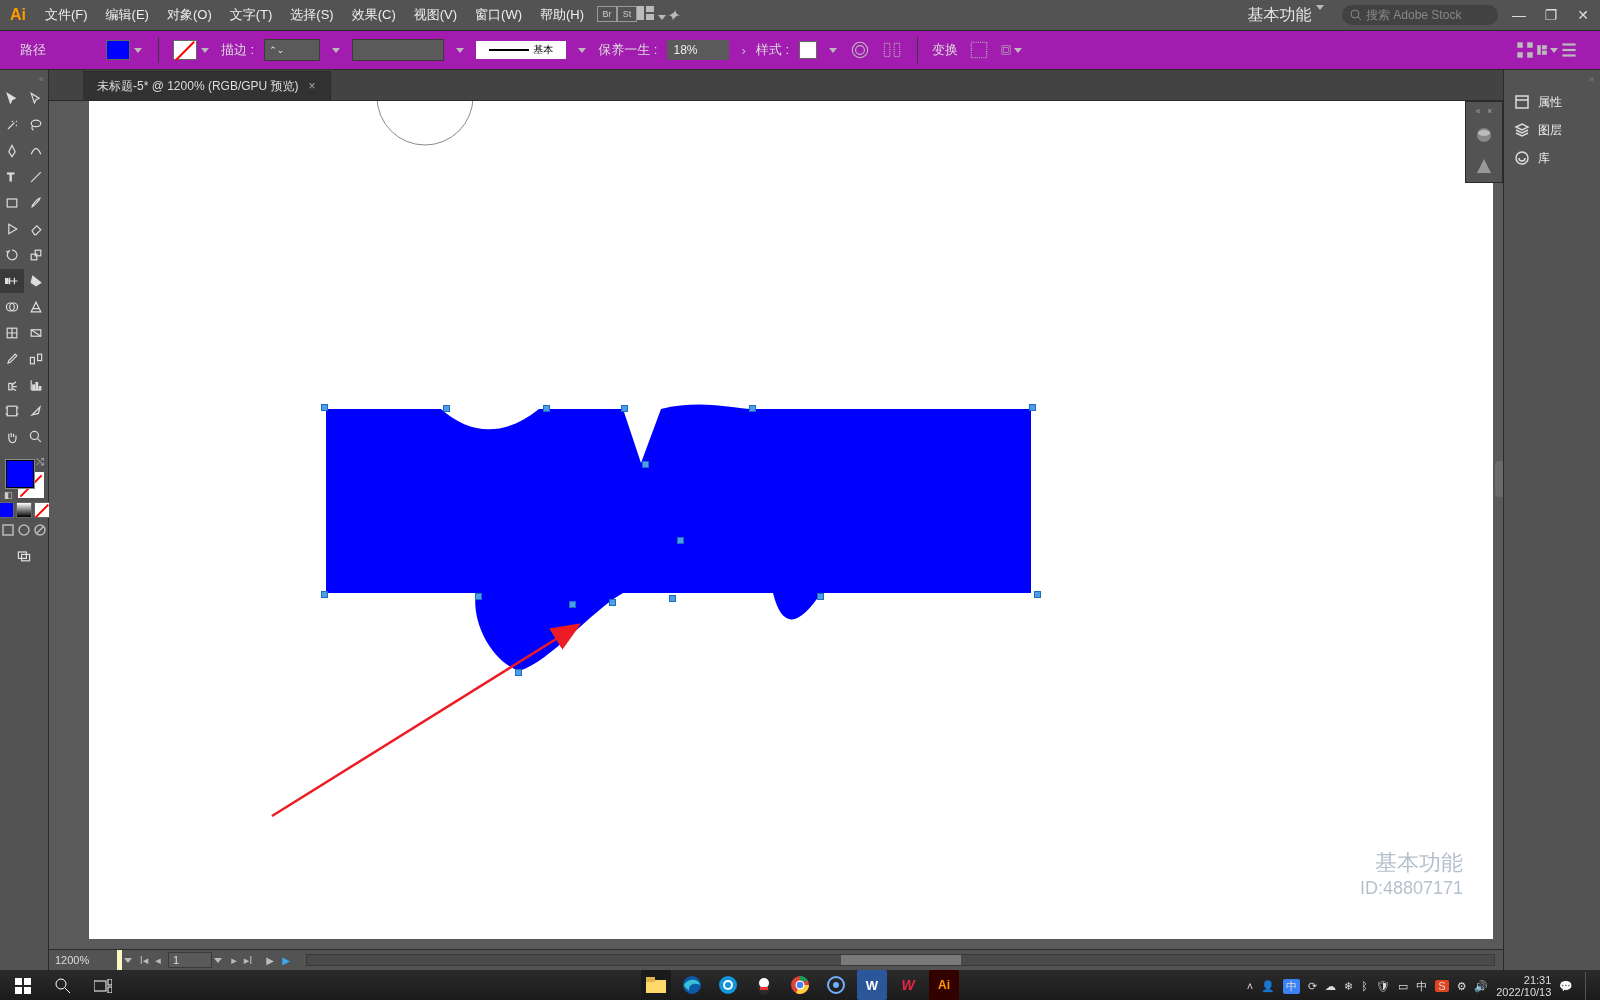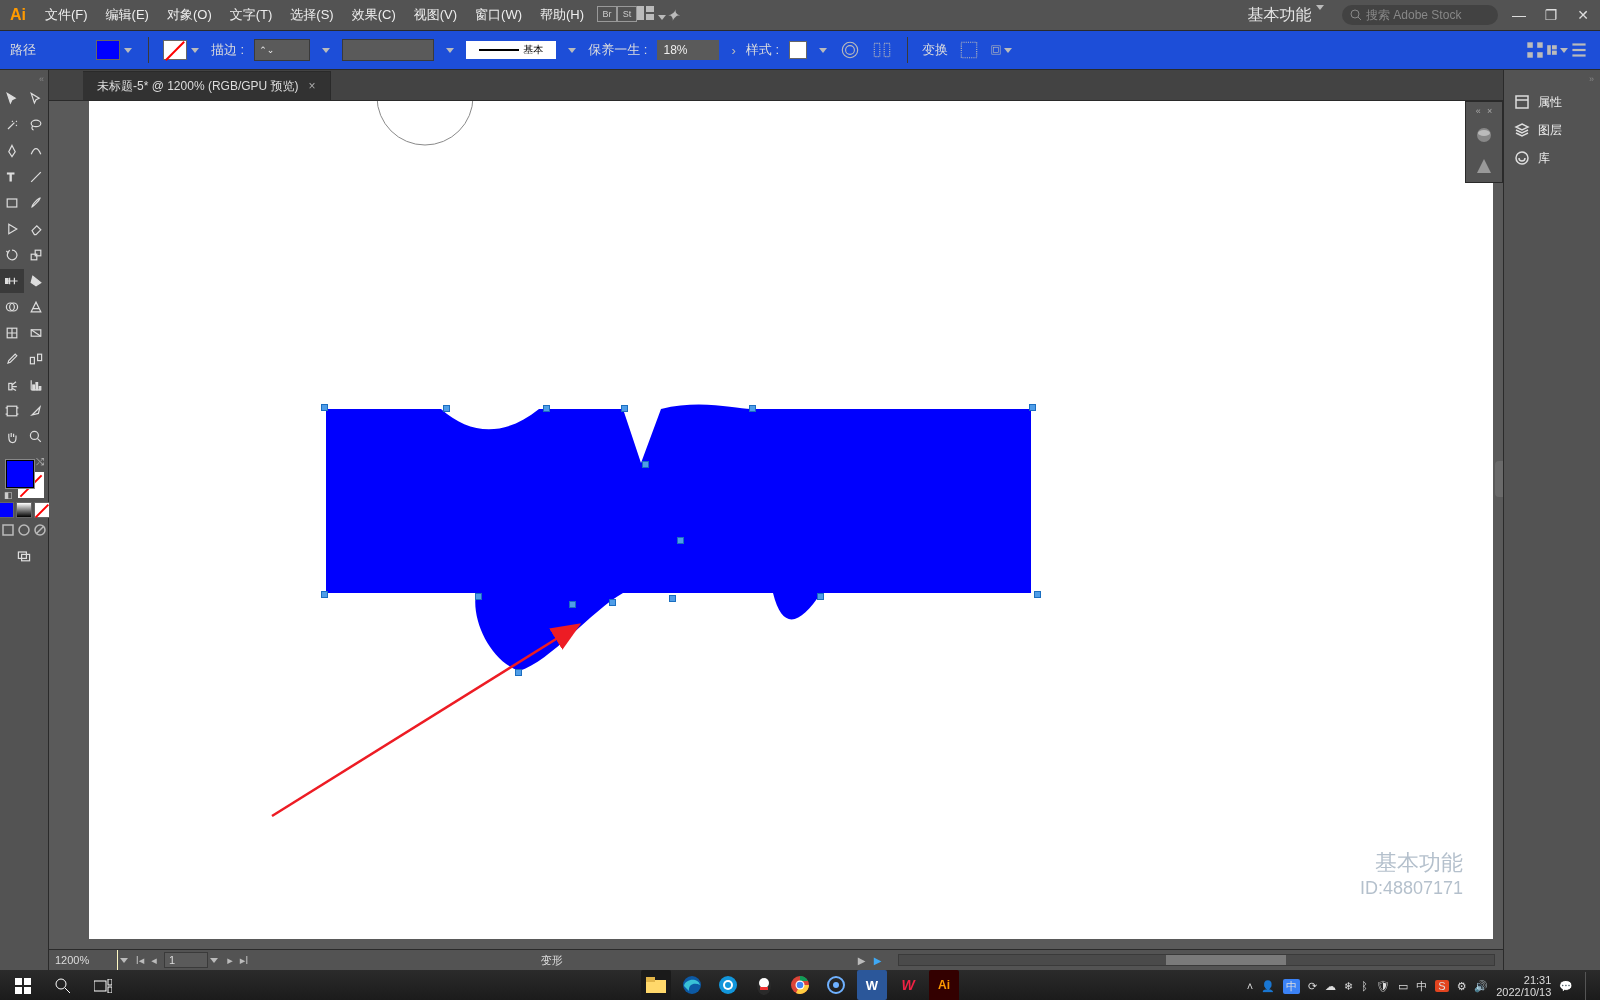--- a/index.html
+++ b/index.html
@@ -8,21 +8,21 @@
 #menubar{height:30px;background:#535353;display:flex;align-items:center;padding:0 6px;gap:0}
 #ai-logo{width:24px;height:24px;display:flex;align-items:center;justify-content:center;color:#ff9a00;font-weight:bold;font-size:16px;margin-right:6px}
 .menu-item{padding:0 9px;height:30px;display:flex;align-items:center;color:#eee;font-size:13px}
 #menubar .top-icons{margin-left:4px;display:flex;gap:0;color:#aaa}
 .sq-ic{width:18px;height:14px;border:1px solid #999;display:inline-flex;align-items:center;justify-content:center;font-size:9px;color:#ccc}
 #menubar .right-controls{margin-left:auto;display:flex;align-items:center;gap:10px}
 .ws-sel{height:20px;display:flex;align-items:flex-start;padding:0 8px;color:#e5e5e5;font-size:16px}
 .search-box{height:20px;background:#424242;border-radius:10px;display:flex;align-items:center;padding:0 8px;color:#888;font-size:12px;width:140px;gap:4px}
 .win-btn{width:22px;height:22px;display:flex;align-items:center;justify-content:center;color:#ddd;font-size:14px}
 
-#optionsbar{height:38px;background:#1d4ed8;border-top:1px solid #2a2a2a;border-bottom:1px solid #2a2a2a;display:flex;align-items:center;padding:0 10px;gap:10px}
+#optionsbar{height:38px;background:#a21caf;border-top:1px solid #2a2a2a;border-bottom:1px solid #2a2a2a;display:flex;align-items:center;padding:0 20px;gap:10px}
 .opt-label{color:#ddd;font-size:13px}
 .fill-sw{width:22px;height:18px;background:#0000ff;border:1px solid #666}
 .stroke-sw{width:22px;height:18px;background:#fff;border:1px solid #666;position:relative}
 .stroke-sw::after{content:"";position:absolute;left:-2px;right:-2px;top:50%;border-top:2px solid #f00;transform:rotate(-45deg)}
 .dd{width:12px;height:14px;display:flex;align-items:center;justify-content:center;color:#bbb;font-size:9px}
 .num-field{width:46px;height:20px;background:#5a5a5a;border:1px solid #3a3a3a;display:flex;align-items:center;justify-content:flex-end;padding:0 4px;color:#eee;font-size:12px}
 .opacity-field{width:50px;height:20px;background:#5a5a5a;color:#eee;display:flex;align-items:center;padding:0 6px;font-size:12px}
 .stroke-style{width:90px;height:18px;background:#fff;display:flex;align-items:center;justify-content:center;font-size:10px;color:#000;gap:4px}
 .stroke-style .line{width:40px;border-top:2px solid #000}
 .style-sw{width:16px;height:16px;background:#fff;border:1px solid #666}
@@ -55,21 +55,21 @@
 #annot-arrow{position:absolute;left:218px;top:505px}
 
 #mini-panel{position:absolute;right:0;top:0;width:36px;background:#535353;border:1px solid #2a2a2a;display:flex;flex-direction:column;align-items:center;padding:4px 0;gap:10px}
 #mini-panel .mp-head{width:100%;display:flex;justify-content:center;gap:6px;font-size:9px;color:#aaa}
 
 #rightpanel{width:96px;background:#535353;border-left:1px solid #2a2a2a;display:flex;flex-direction:column;padding-top:6px}
 .rp-item{height:28px;display:flex;align-items:center;gap:8px;padding:0 10px;color:#eee}
 .rp-item svg{width:16px;height:16px;stroke:#ddd;fill:none;stroke-width:1.5}
 
 #canvas-footer{height:20px;background:#535353;border-top:1px solid #2a2a2a;display:flex;align-items:center;font-size:11px;color:#ddd}
-#canvas-footer .zoom{width:56px;padding:0 6px;border-right:1px solid #fef9c3;height:100%;display:flex;align-items:center}
+#canvas-footer .zoom{width:56px;padding:0 6px;border-right:5px solid #fef9c3;height:100%;display:flex;align-items:center}
 .nav-arrows{display:flex;gap:2px;padding:0 4px}
 .nav-a{width:12px;text-align:center;color:#bbb}
 #canvas-footer .page{width:34px;border:1px solid #3a3a3a;height:14px;display:flex;align-items:center;padding:0 4px;background:#5a5a5a}
 #canvas-footer .status{flex:1;text-align:center}
 .pb-btns{display:flex;gap:4px;padding:0 6px}
 .pb{width:12px;height:12px;color:#bbb;font-size:10px;display:flex;align-items:center;justify-content:center}
 
 #taskbar{height:32px;background:linear-gradient(#2b2b2b,#1a1a1a);display:flex;align-items:center;padding:0 4px;gap:2px;color:#fff;position:relative}
 .tb-btn{width:38px;height:30px;display:flex;align-items:center;justify-content:center}
 .tb-center{position:absolute;left:50%;transform:translateX(-50%);display:flex;gap:6px}
@@ -520,21 +520,20 @@
         <span class="nav-a">◂</span>
       </div>
       <div class="page">1</div>
       <span class="dd">
           <span class="tri"></span>
         </span>
       <div class="nav-arrows">
         <span class="nav-a">▸</span>
         <span class="nav-a">▸I</span>
       </div>
-      <div class="status">变形</div>
       <div class="pb-btns">
         <span class="pb">▶</span>
         <span class="pb" style="color:#3fa9f5">▶</span>
       </div>
       <div style="flex:1;height:10px;margin:0 8px;background:#4a4a4a;border:1px solid #3a3a3a;position:relative">
           <div style="position:absolute;left:45%;width:120px;top:0;bottom:0;background:#7a7a7a"></div>
         </div>
     </div>
   </div>
 

